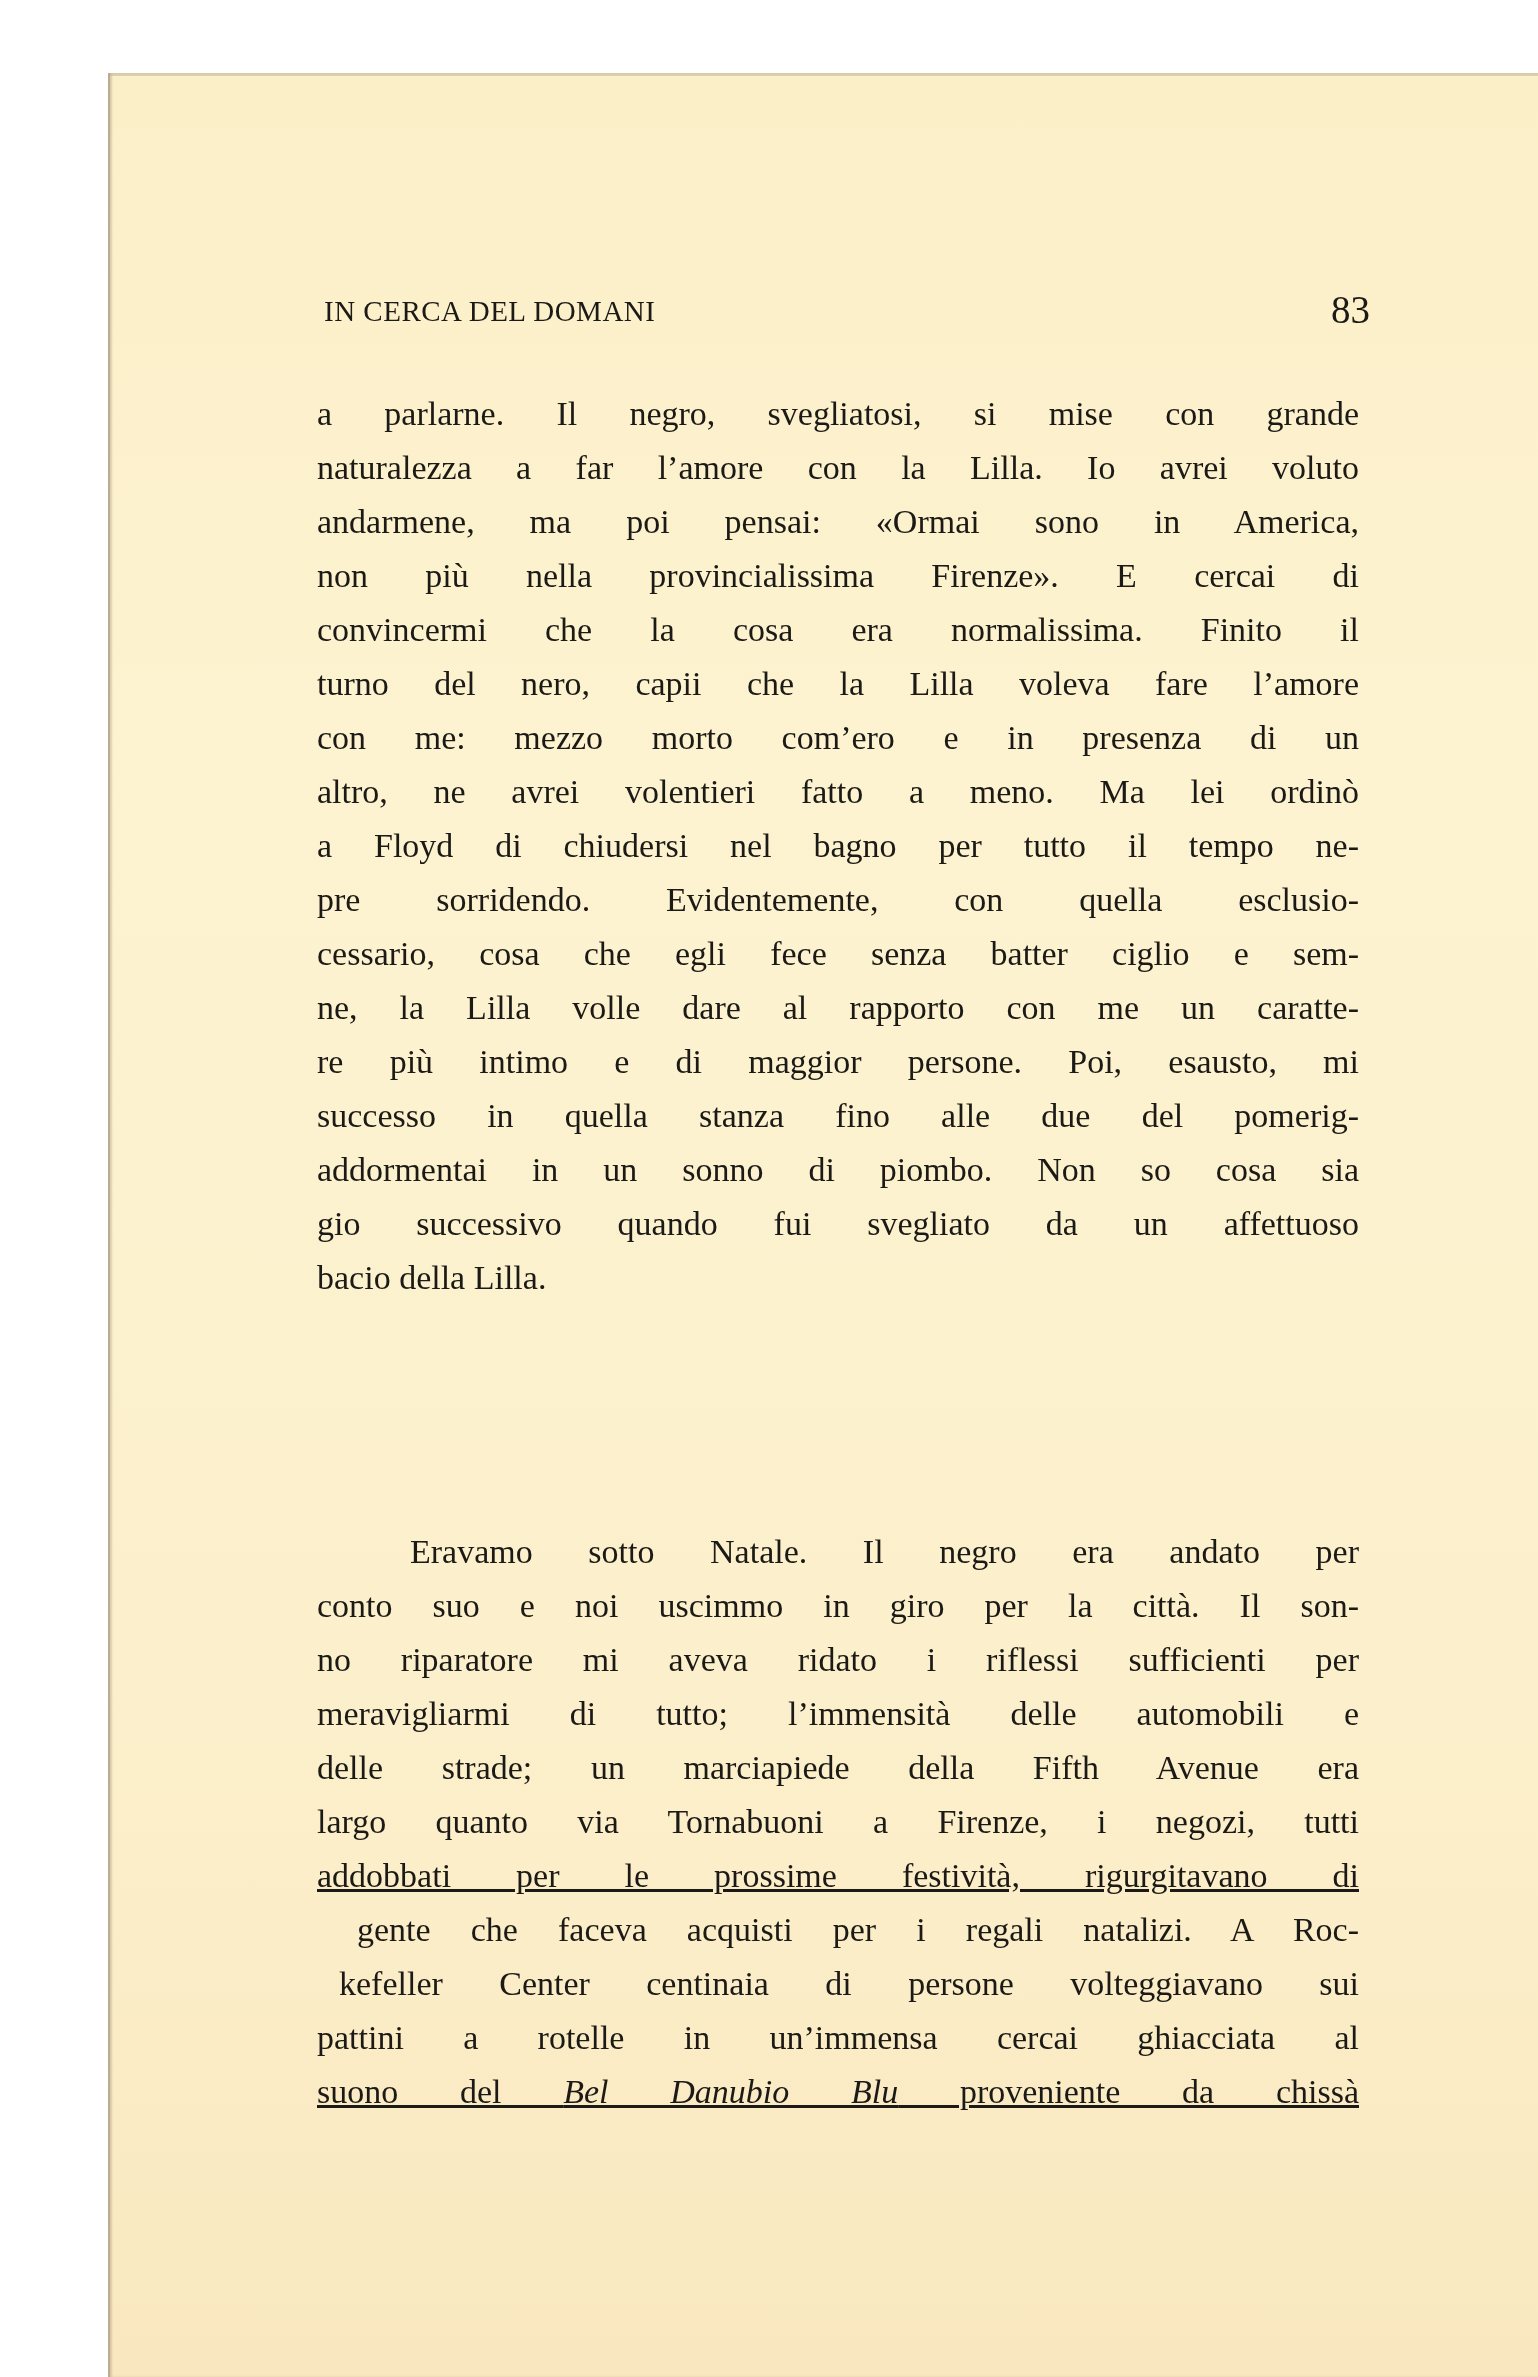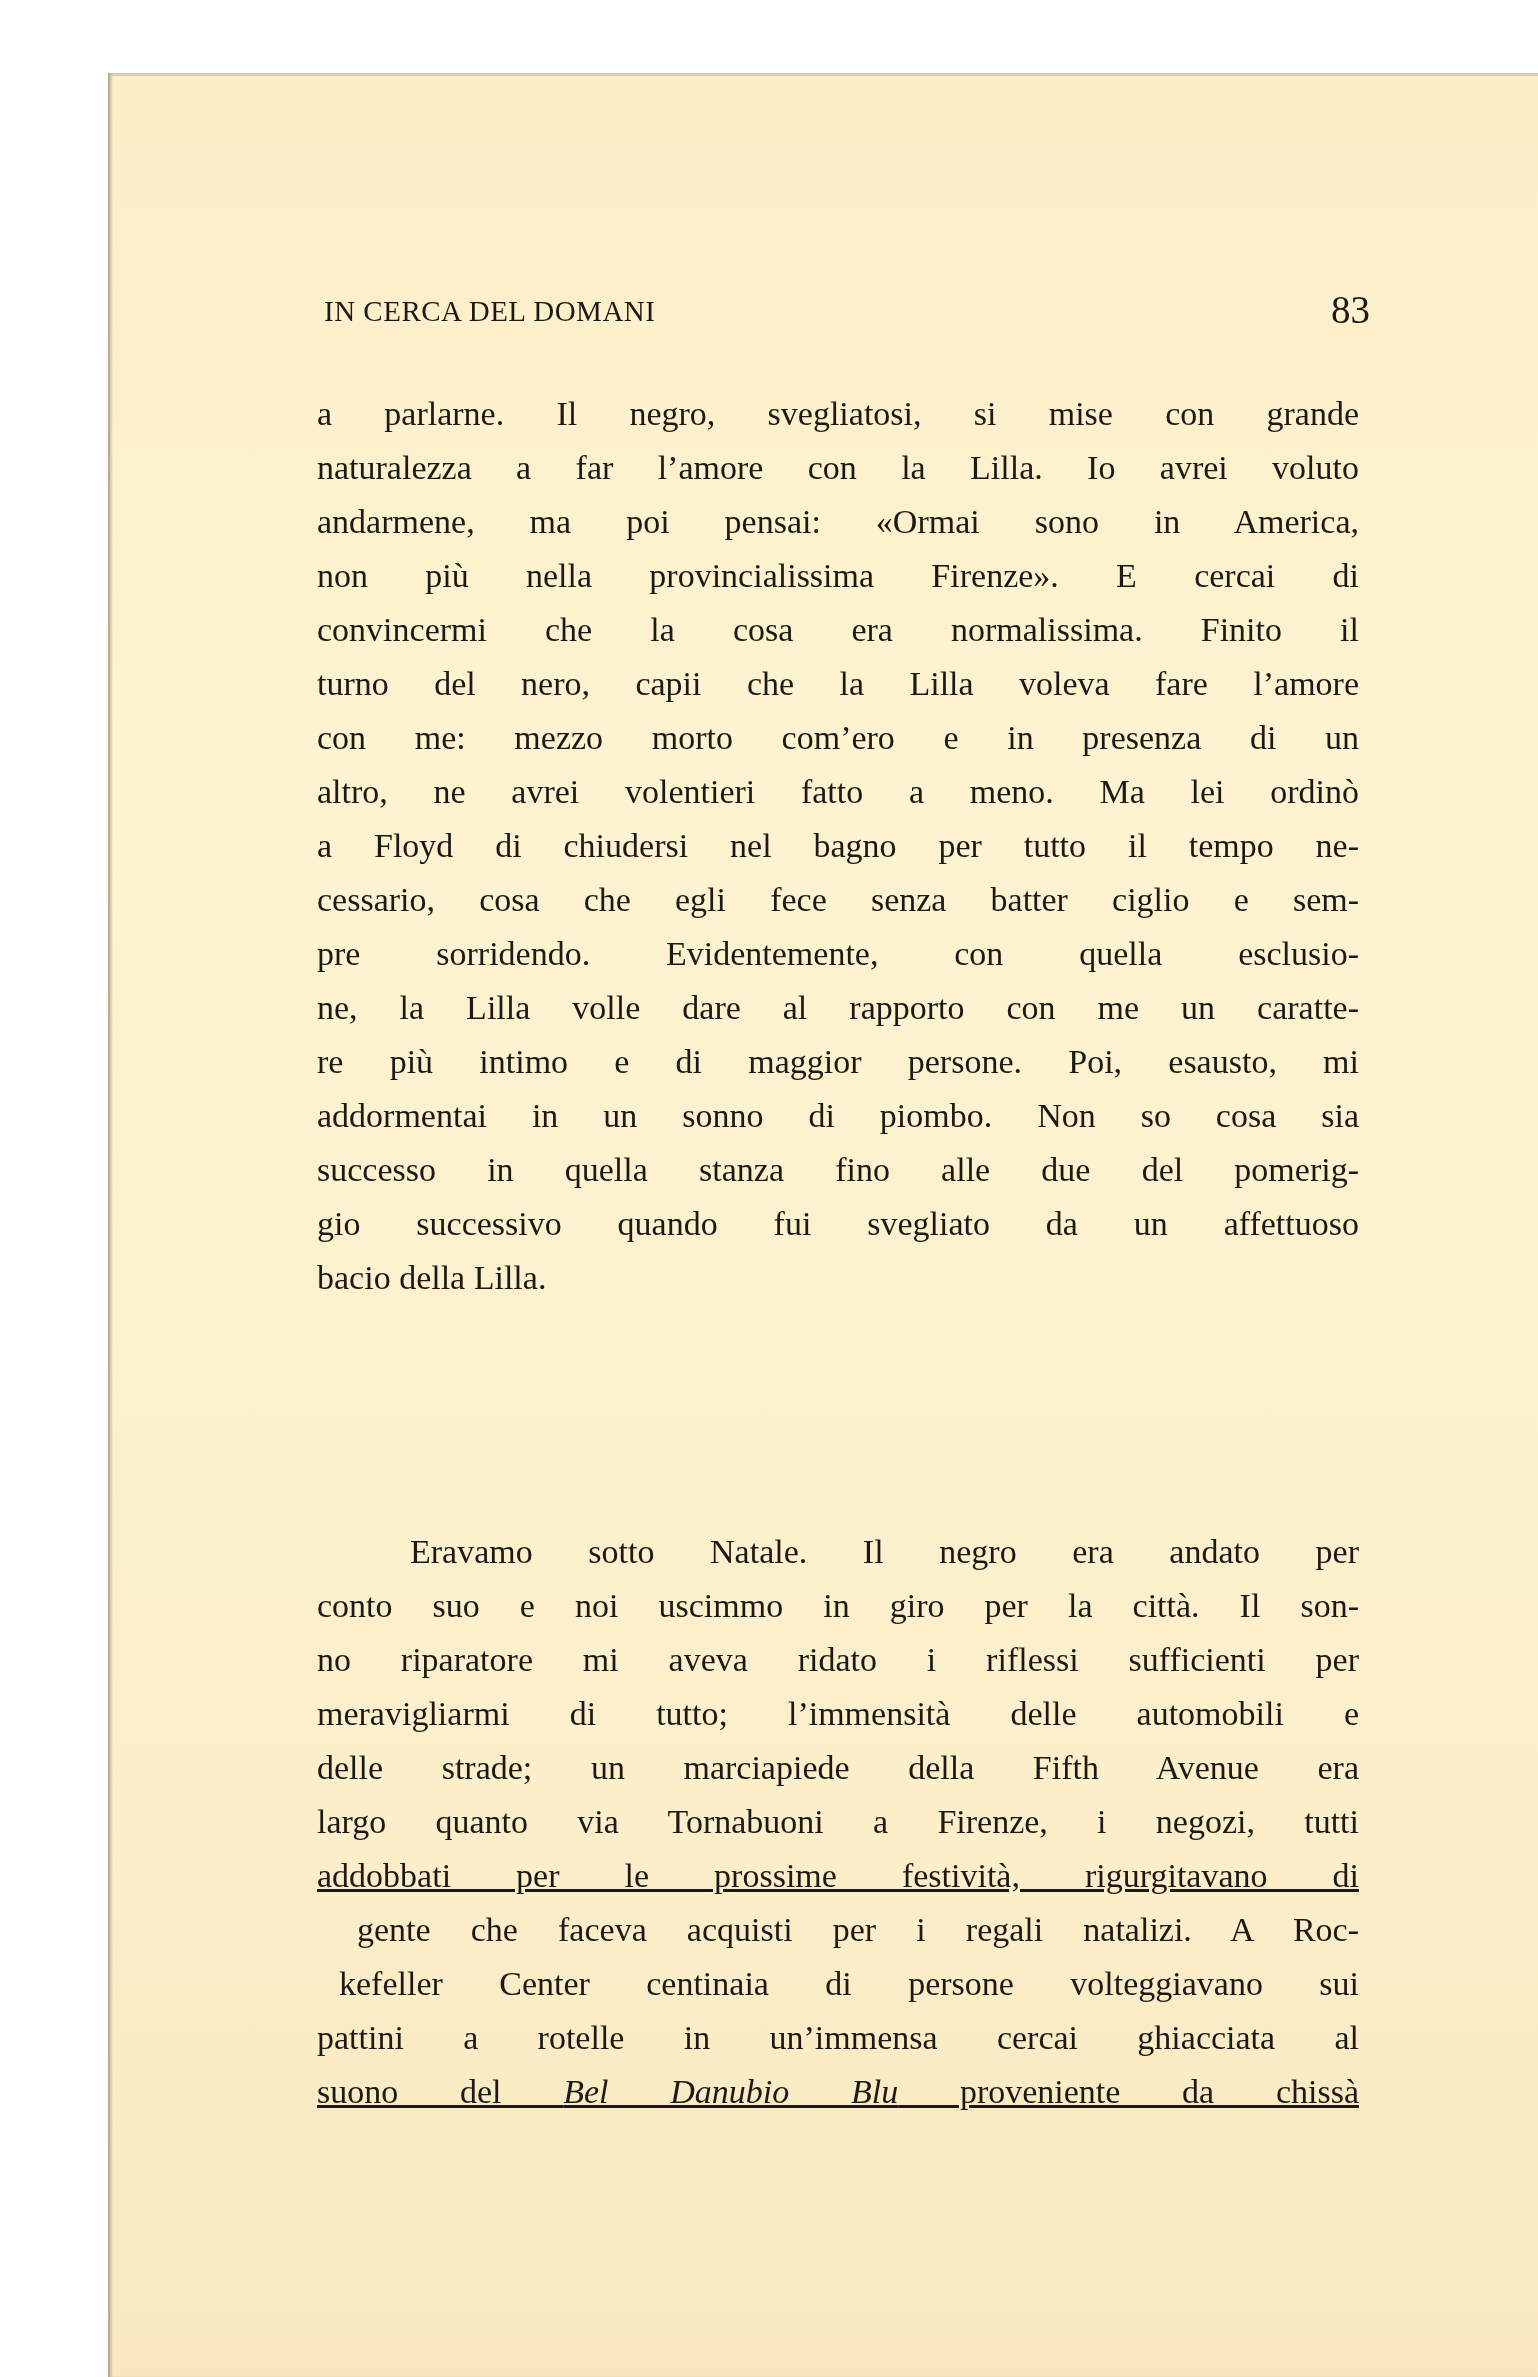--- a/index.html
+++ b/index.html
@@ -52,26 +52,26 @@
 <div class="text-block" id="block1">
   <span class="line" style="word-spacing: 0px;">a parlarne. Il negro, svegliatosi, si mise con grande</span>
   <span class="line" style="word-spacing: 0px;">naturalezza a far l’amore con la Lilla. Io avrei voluto</span>
   <span class="line" style="word-spacing: 0px;">andarmene, ma poi pensai: «Ormai sono in America,</span>
   <span class="line" style="word-spacing: 0px;">non più nella provincialissima Firenze». E cercai di</span>
   <span class="line" style="word-spacing: 0px;">convincermi che la cosa era normalissima. Finito il</span>
   <span class="line" style="word-spacing: 0px;">turno del nero, capii che la Lilla voleva fare l’amore</span>
   <span class="line" style="word-spacing: 0px;">con me: mezzo morto com’ero e in presenza di un</span>
   <span class="line" style="word-spacing: 0px;">altro, ne avrei volentieri fatto a meno. Ma lei ordinò</span>
   <span class="line" style="word-spacing: 0px;">a Floyd di chiudersi nel bagno per tutto il tempo ne-</span>
+  <span class="line" style="word-spacing: 0px;">pre sorridendo. Evidentemente, con quella esclusio-</span>
   <span class="line" style="word-spacing: 0px;">cessario, cosa che egli fece senza batter ciglio e sem-</span>
-  <span class="line" style="word-spacing: 0px;">pre sorridendo. Evidentemente, con quella esclusio-</span>
   <span class="line" style="word-spacing: 0px;">ne, la Lilla volle dare al rapporto con me un caratte-</span>
   <span class="line" style="word-spacing: 0px;">re più intimo e di maggior persone. Poi, esausto, mi</span>
+  <span class="line" style="word-spacing: 0px;">successo in quella stanza fino alle due del pomerig-</span>
   <span class="line" style="word-spacing: 0px;">addormentai in un sonno di piombo. Non so cosa sia</span>
-  <span class="line" style="word-spacing: 0px;">successo in quella stanza fino alle due del pomerig-</span>
   <span class="line" style="word-spacing: 0px;">gio successivo quando fui svegliato da un affettuoso</span>
   <span class="line last">bacio della Lilla.</span>
 </div>
 
 <div class="text-block" id="block2">
   <span class="line indent" style="word-spacing: 0px;">Eravamo sotto Natale. Il negro era andato per</span>
   <span class="line" style="word-spacing: 0px;">conto suo e noi uscimmo in giro per la città. Il son-</span>
   <span class="line" style="word-spacing: 0px;">no riparatore mi aveva ridato i riflessi sufficienti per</span>
   <span class="line" style="word-spacing: 0px;">meravigliarmi di tutto; l’immensità delle automobili e</span>
   <span class="line" style="word-spacing: 0px;">delle strade; un marciapiede della Fifth Avenue era</span>

